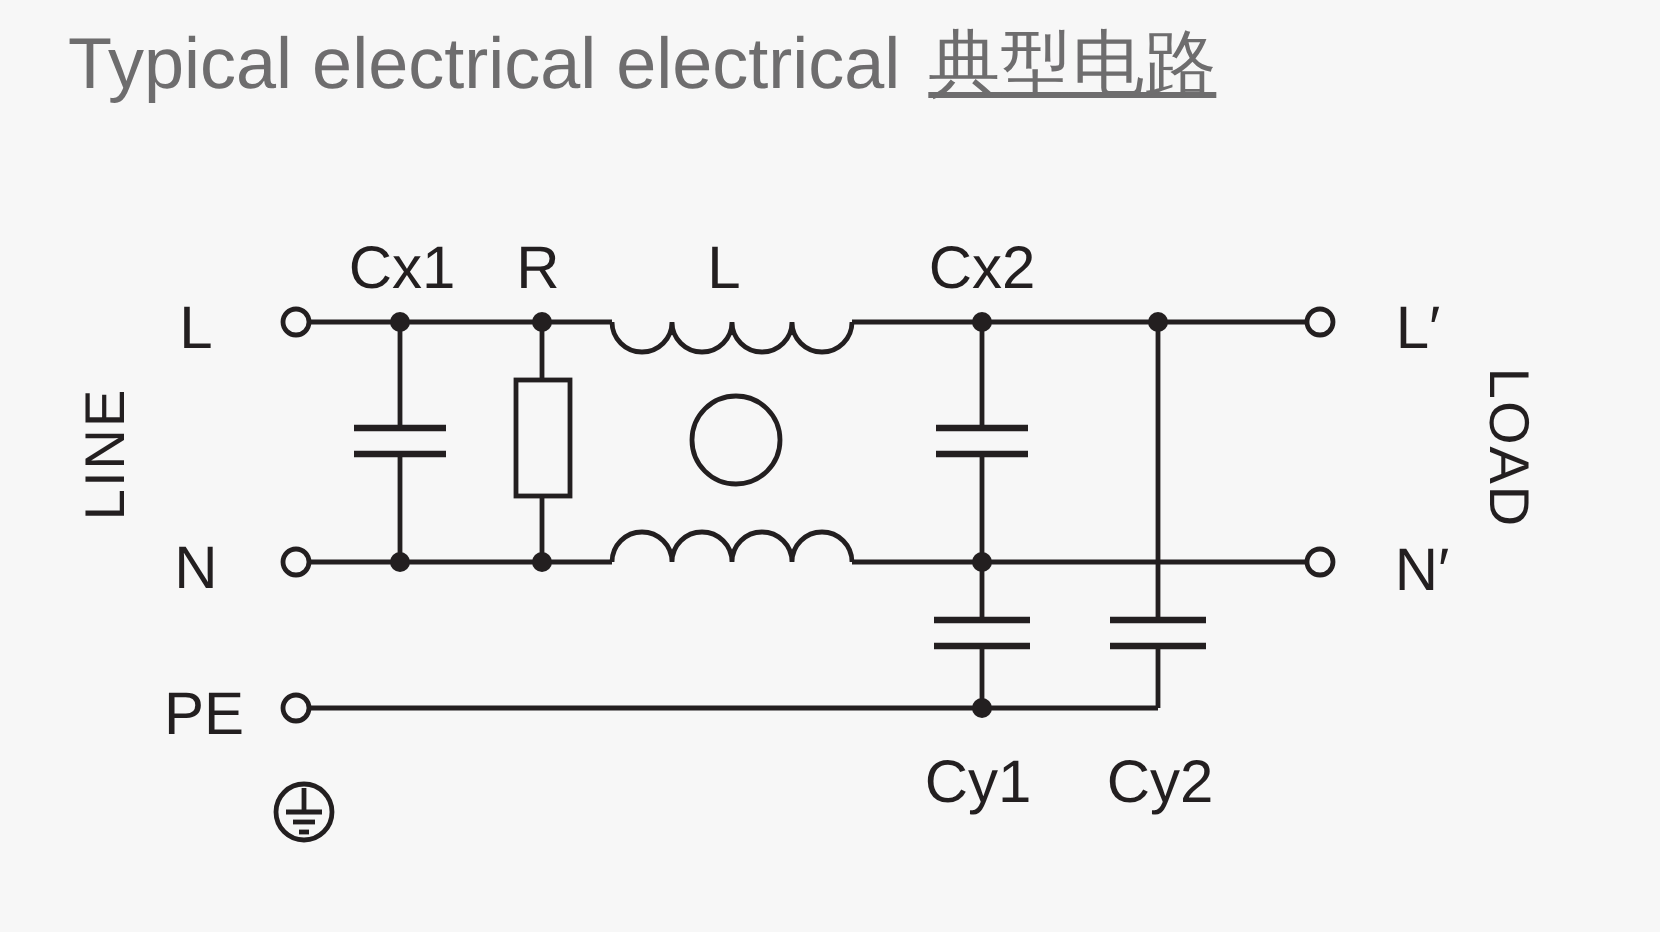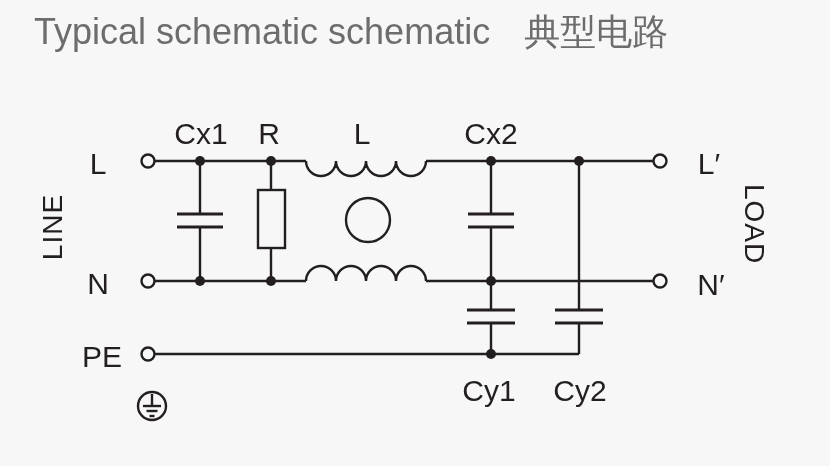--- a/index.html
+++ b/index.html
@@ -11,37 +11,37 @@
     font-family:"Liberation Sans", sans-serif;
   }
   .title{
     position:absolute;
     left:34px;top:10px;
     font-size:36px;
     line-height:1.2;
     color:#6e6d6e;
     white-space:nowrap;
   }
-  .title .zh{ margin-left:34px; }
+  .title .zh{ margin-left:14px;text-decoration:underline; }
   svg{ position:absolute; left:0; top:0; }
   .wire{ stroke:#231f20; stroke-width:2.4; fill:none; }
   .plate{ stroke:#231f20; stroke-width:3.2; fill:none; }
   .dot{ fill:#231f20; stroke:none; }
   .term{ fill:#f7f7f7; stroke:#231f20; stroke-width:2.4; }
   .box{ fill:#f7f7f7; stroke:#231f20; stroke-width:2.4; }
   .lbl{ font:30px "Liberation Sans", sans-serif; fill:#231f20; }
   .side-lbl{ font:28px "Liberation Sans", sans-serif; fill:#231f20; letter-spacing:1px; }
 </style>
 </head>
 <body>
 
 <div class="canvas">
 
   <div class="title">
-    <span>Typical schematic schematic</span><span class="zh">典型电路</span>
+    <span>Typical electrical electrical</span><span class="zh">典型电路</span>
   </div>
 
   <svg width="830" height="466" viewBox="0 0 830 466">
 
     <g>
       <path class="wire" d="M155 161 H306"></path>
       <path class="wire" d="M306 161 a15 15 0 0 0 30 0 a15 15 0 0 0 30 0 a15 15 0 0 0 30 0 a15 15 0 0 0 30 0"></path>
       <path class="wire" d="M426 161 H653"></path>
     </g>
 

